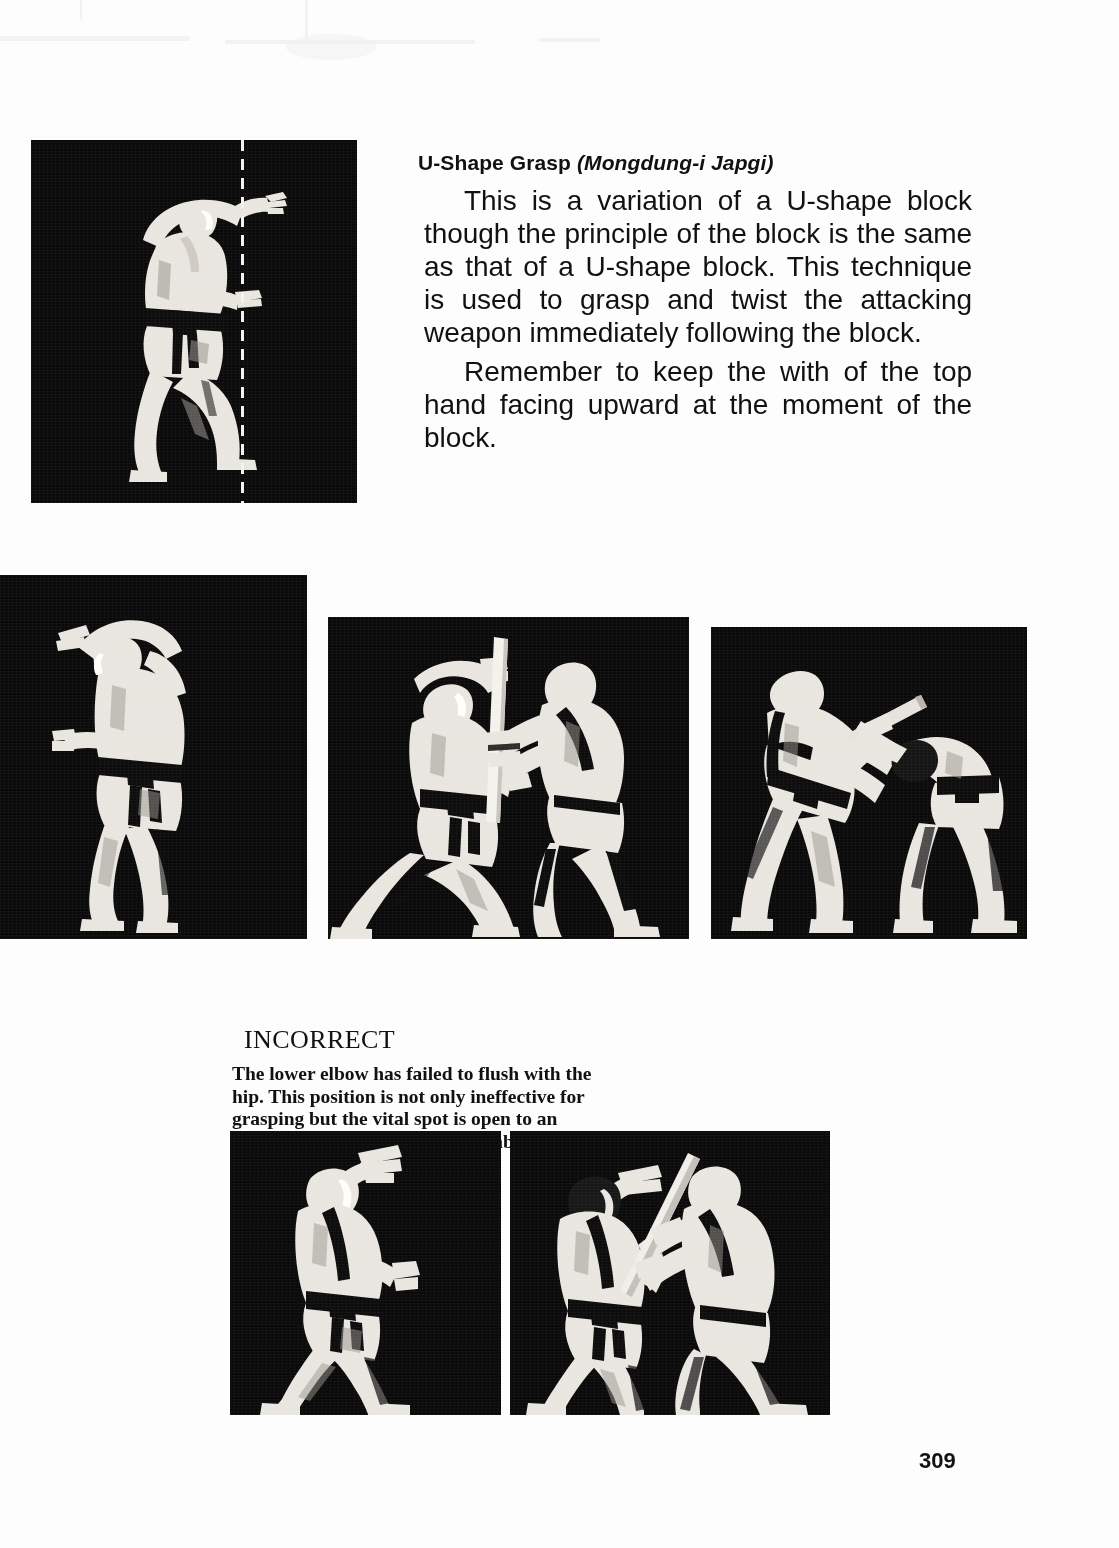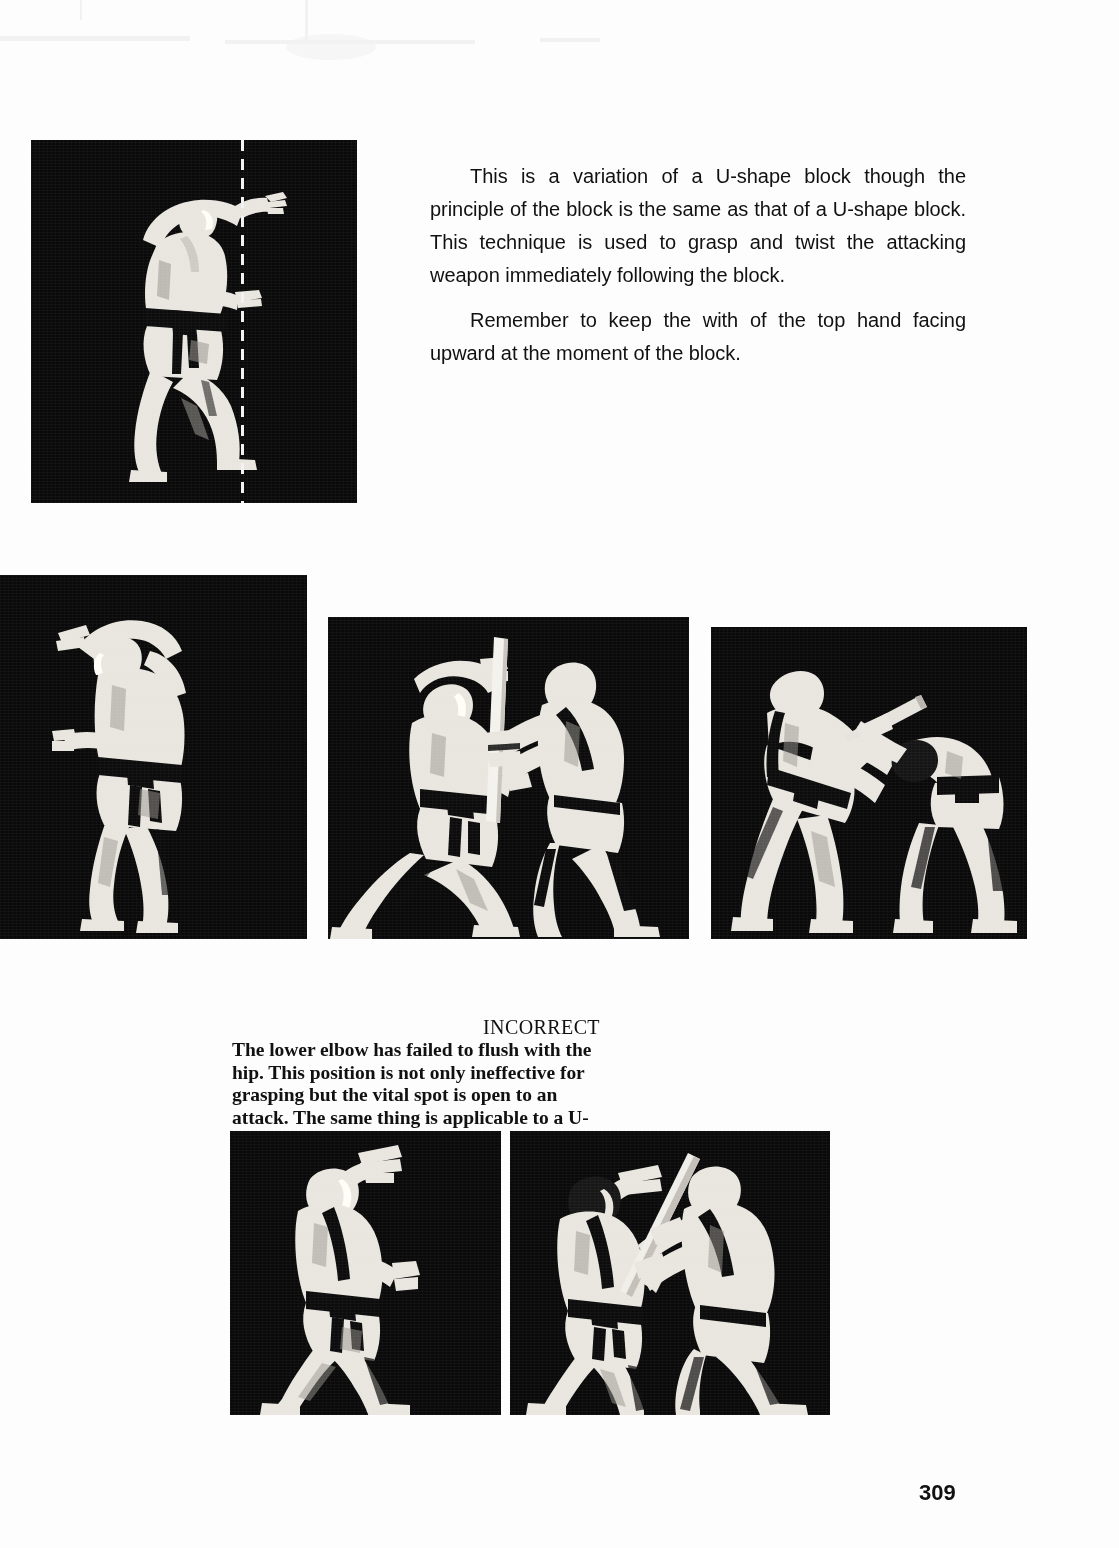--- a/index.html
+++ b/index.html
@@ -76,40 +76,39 @@
     letter-spacing: 0.1px;
   }
   .heading .h-main {
     font-weight: bold;
   }
   .heading .h-rom {
     font-style: italic;
     font-weight: bold;
   }
   .para {
-    font-size: 20px;
+    font-size: 28px;
     line-height: 33px;
-    margin: 12px;
+    margin: 6px;
     text-align: justify;
     text-indent: 40px;
     letter-spacing: -0.05px;
   }
 
   .incorrect-block {
     position: absolute;
     font-family: "Liberation Serif", serif;
     color: #111;
   }
   .incorrect-title {
-    font-size: 20px;
+    font-size: 26px;
     line-height: 23px;
     font-weight: normal;
-    margin: 0;
+    margin: 12px;
     letter-spacing: 0.4px;
-    text-align: right;
   }
   .incorrect-text {
     font-size: 19.5px;
     line-height: 22.5px;
     font-weight: bold;
     margin: 0;
     text-align: left;
     letter-spacing: -0.05px;
   }
 
@@ -189,20 +188,24 @@
         <path d="M128 120 L140 124 L138 160 L126 156 Z"></path>
         <path d="M160 200 L178 204 L176 224 L158 220 Z"></path>
         <path d="M150 258 L166 266 L178 300 L164 294 Z"></path>
       </g>
     </svg>
     <div class="grain"></div>
     <div class="plumb-line" style="left:210px;"></div>
   </div>
 
   <div class="body-col" style="left:418px; top:148px; width:560px;">
+    <p class="heading">
+      <span class="h-main">U-Shape Grasp</span>
+      <span class="h-rom">(Mongdung-i Japgi)</span>
+    </p>
     <p class="para">This is a variation of a U-shape block though the principle of the block is the same as that of a U-shape block. This technique is used to grasp and twist the attacking weapon immediately following the block.</p>
     <p class="para">Remember to keep the with of the top hand facing upward at the moment of the block.</p>
   </div>
 
   <div class="photo" style="left:0px; top:575px; width:307px; height:364px;">
     <svg viewBox="0 0 307 364" preserveAspectRatio="none" aria-hidden="true">
       <rect x="0" y="0" width="307" height="364" fill="#0a0a0a"></rect>
       <g fill="#e9e6e0">
 
         <path d="M78 72 C92 52 118 42 142 46 C162 49 176 60 182 76 L166 84
@@ -557,15 +560,15 @@
 
       <g fill="#9a968f" opacity="0.5">
         <path d="M66 100 L80 104 L78 144 L64 140 Z"></path>
         <path d="M200 94 L214 100 L212 142 L198 136 Z"></path>
         <path d="M90 238 L104 242 L116 276 L102 272 Z"></path>
       </g>
     </svg>
     <div class="grain"></div>
   </div>
 
-  <div class="folio" style="left:919px; top:1480px;">309</div>
+  <div class="folio" style="left:919px; top:1448px;">309</div>
 
 </div>
 
 </body></html>

